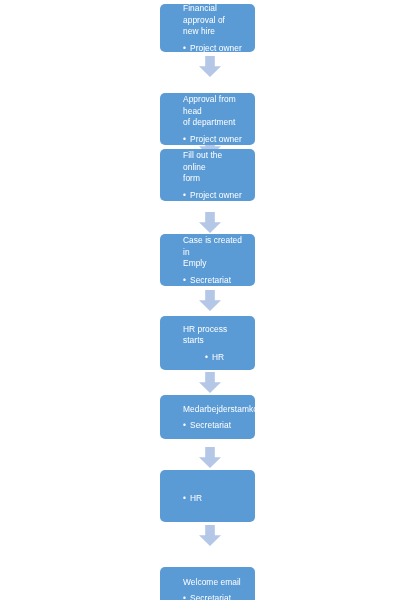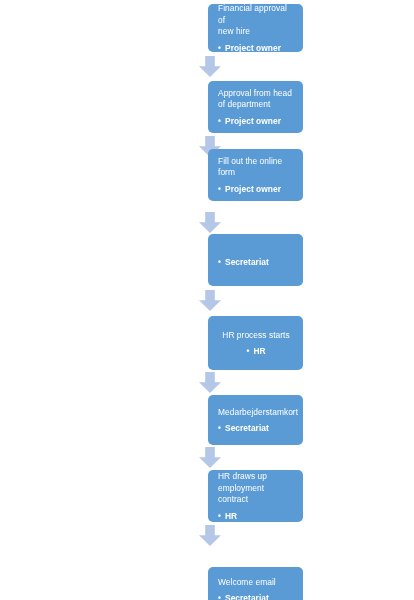--- a/index.html
+++ b/index.html
@@ -25,40 +25,38 @@
   }
 
   .node {
     position: absolute;
     left: 160px;
     width: 95px;
     box-sizing: border-box;
     background: #5B9BD5;
     border-radius: 5px;
     color: #ffffff;
-    padding: 7px 9px 6px 10px;
+    padding: 7px 9px 6px 23px;
     display: flex;
     flex-direction: column;
     justify-content: center;
-    margin-left: 48px;
   }
 
   .node-title {
     font-size: 8.4px;
     line-height: 11.5px;
     letter-spacing: 0.05px;
     color: #ffffff;
     white-space: pre-line;
   }
 
   .node-items {
     margin: 0;
     padding: 0;
     list-style: none;
-    font-weight: bold;
   }
 
   .node-item {
     font-size: 8.4px;
     line-height: 11.5px;
     letter-spacing: 0.05px;
     color: #ffffff;
     margin-top: 5px;
     padding-left: 7px;
     position: relative;
@@ -126,54 +124,54 @@
         <path d="M6.2 0 H15.8 V10.2 H22 L11 21 L0 10.2 H6.2 Z" fill="#B4C7E7"></path>
       </svg>
     </div>
     <div class="node" style="top: 4px; height: 48px; background: rgb(91, 155, 213);">
       <div class="node-title">Financial approval of
 new hire</div>
       <ul class="node-items">
         <li class="node-item">Project owner</li>
       </ul>
     </div>
-    <div class="node" style="top: 81px; height: 52px; background: rgb(91, 155, 213);">
+    <div class="node" style="top: 93px; height: 52px; background: rgb(91, 155, 213);">
       <div class="node-title">Approval from head
 of department</div>
       <ul class="node-items">
         <li class="node-item">Project owner</li>
       </ul>
     </div>
     <div class="node" style="top: 149px; height: 52px; background: rgb(91, 155, 213);">
       <div class="node-title">Fill out the online
 form</div>
       <ul class="node-items">
         <li class="node-item">Project owner</li>
       </ul>
     </div>
     <div class="node" style="top: 234px; height: 52px; background: rgb(91, 155, 213);">
+      <div class="node-title">Case is created in
+Emply</div>
       <ul class="node-items">
         <li class="node-item">Secretariat</li>
       </ul>
     </div>
     <div class="node" style="top: 316px; height: 54px; background: rgb(91, 155, 213); align-items: center;">
       <div class="node-title">HR process starts</div>
       <ul class="node-items">
         <li class="node-item">HR</li>
       </ul>
     </div>
-    <div class="node" style="top: 395px; height: 50px; background: rgb(91, 155, 213);">
+    <div class="node" style="top: 395px; height: 44px; background: rgb(91, 155, 213);">
       <div class="node-title">Medarbejderstamkort</div>
       <ul class="node-items">
         <li class="node-item">Secretariat</li>
       </ul>
     </div>
     <div class="node" style="top: 470px; height: 52px; background: rgb(91, 155, 213);">
-      <div class="node-title">HR draws up
-employment contract</div>
       <ul class="node-items">
         <li class="node-item">HR</li>
       </ul>
     </div>
     <div class="node" style="top: 567px; height: 46px; background: rgb(91, 155, 213);">
       <div class="node-title">Welcome email</div>
       <ul class="node-items">
         <li class="node-item">Secretariat</li>
       </ul>
     </div>

